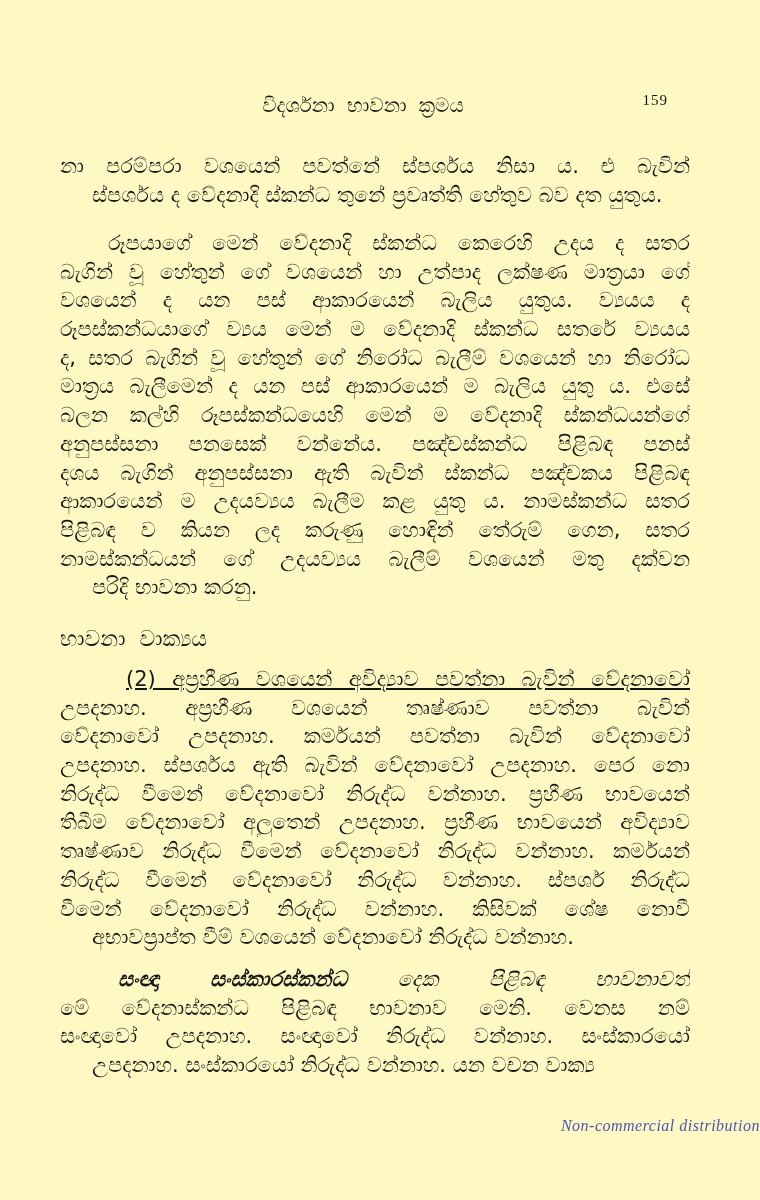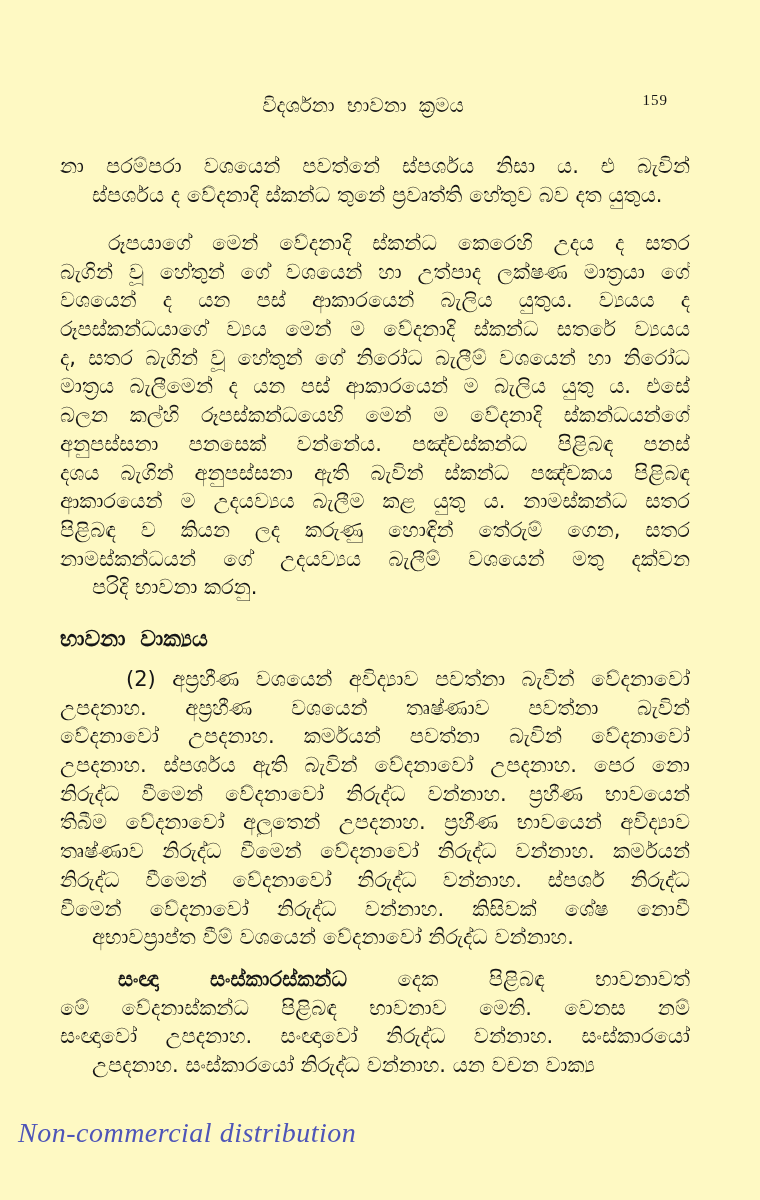--- a/index.html
+++ b/index.html
@@ -52,40 +52,40 @@
   }
   .ln.last { text-align-last: left; margin-left: 32px; }
   .p1 { top: 152px; }
   .p2 { top: 229px; }
   .p2 .ln:first-child { text-indent: 48px; }
   .section-heading {
     position: absolute;
     top: 625px;
     left: 60px;
     font-size: 22px;
-    font-weight: bold;
+    font-weight: normal;
     word-spacing: 7px;
     line-height: 28.7px;
   }
   .p3 { top: 665px; }
-  .p3 .ln:first-child { text-indent: 66px; }
+  .p3 .ln:first-child { text-indent: 66px; text-decoration: underline; }
   .p4 { top: 965px; }
-  .p4 .ln:first-child { text-indent: 58px; }
+  .p4 .ln:first-child { text-indent: 58px; font-style: italic; }
   .bold-lead { font-weight: bold; }
   .footer-note {
     position: absolute;
     top: 1117px;
     left: 0;
     width: 760px;
     padding-left: 18px;
     box-sizing: border-box;
-    text-align: left;
+    text-align: right;
     font-family: "Liberation Serif", "DejaVu Serif", serif;
     font-style: italic;
-    font-size: 28px;
+    font-size: 16px;
     color: #4e55b8;
     letter-spacing: 0.5px;
   }
 </style>
 </head>
 <body>
 
 <div class="page">
 
   <div class="running-header">

